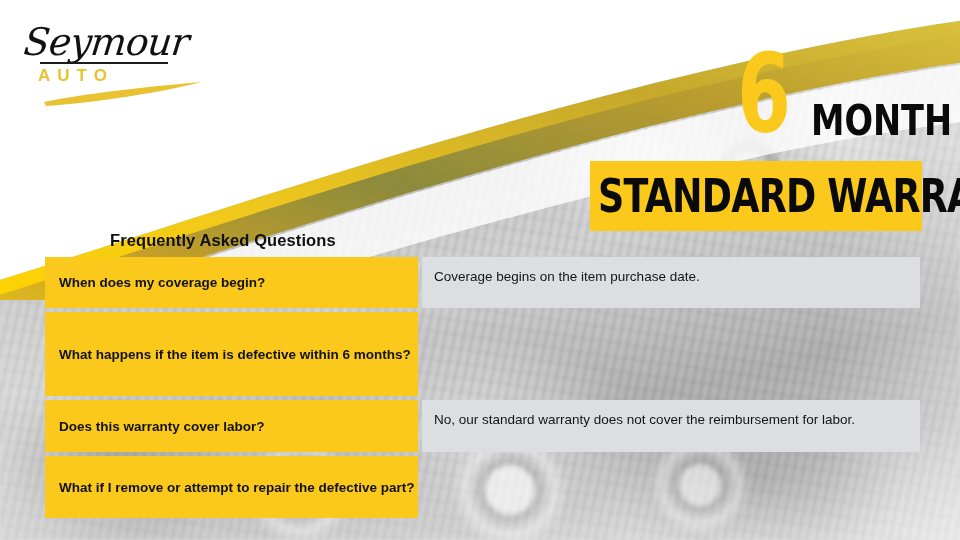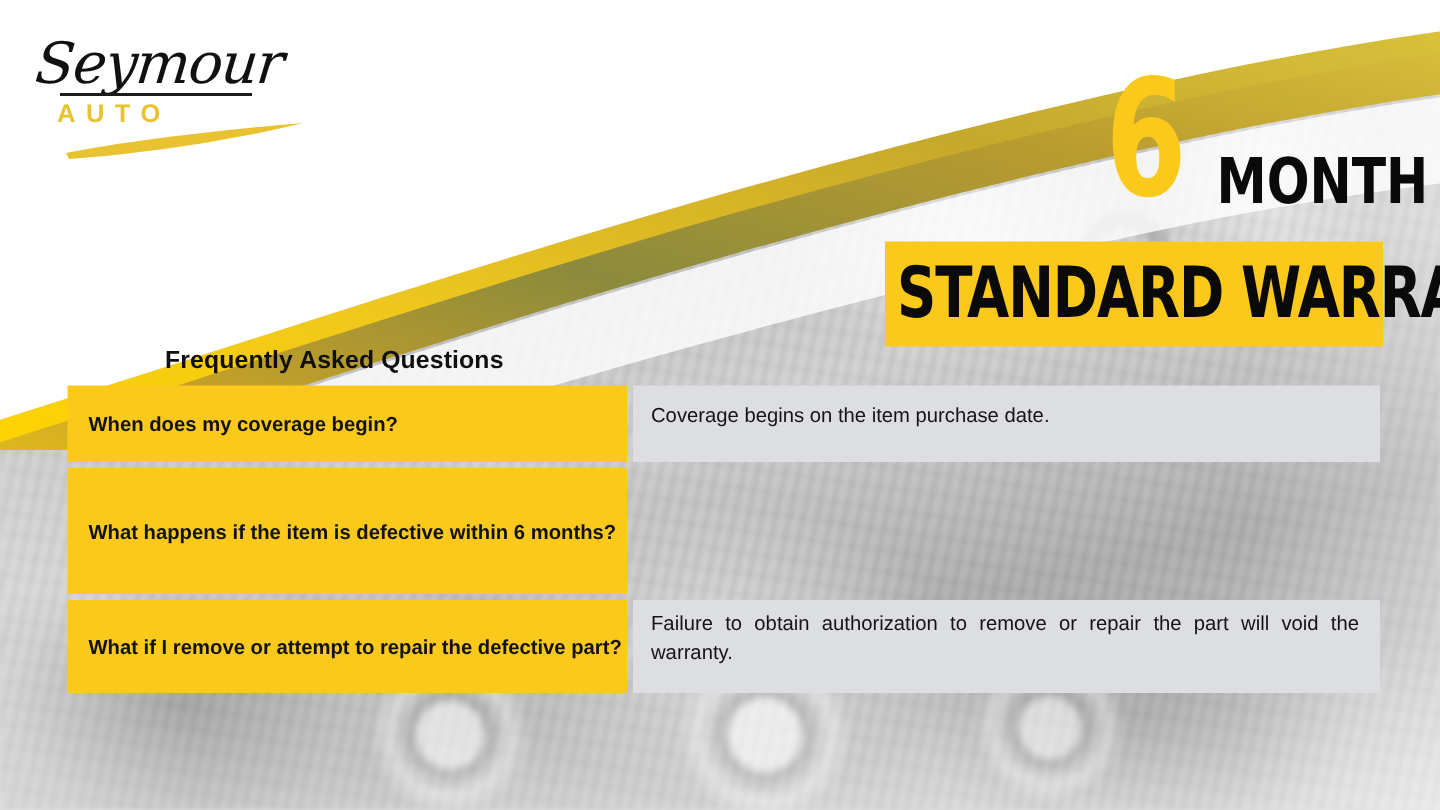--- a/index.html
+++ b/index.html
@@ -310,25 +310,30 @@
         <span>Coverage begins on the item purchase date.</span>
       </div>
     </div>
 
     <div class="faq-row r2">
       <div class="faq-q">
         <span>What happens if the item is defective within 6 months?</span>
       </div>
     </div>
 
+    <div class="faq-row r3">
+      <div class="faq-q">
+        <span>Does this warranty cover labor?</span>
+      </div>
+      <div class="faq-a">
+        <span>No, our standard warranty does not cover the reimbursement for labor.</span>
+      </div>
+    </div>
 
     <div class="faq-row r4">
       <div class="faq-q">
         <span>What if I remove or attempt to repair the defective part?</span>
       </div>
-      <div class="faq-a">
-        <span>Failure to obtain authorization to remove or repair the part will void the warranty.</span>
-      </div>
     </div>
 
   </div>
 
 </div>
 
 </body></html>

